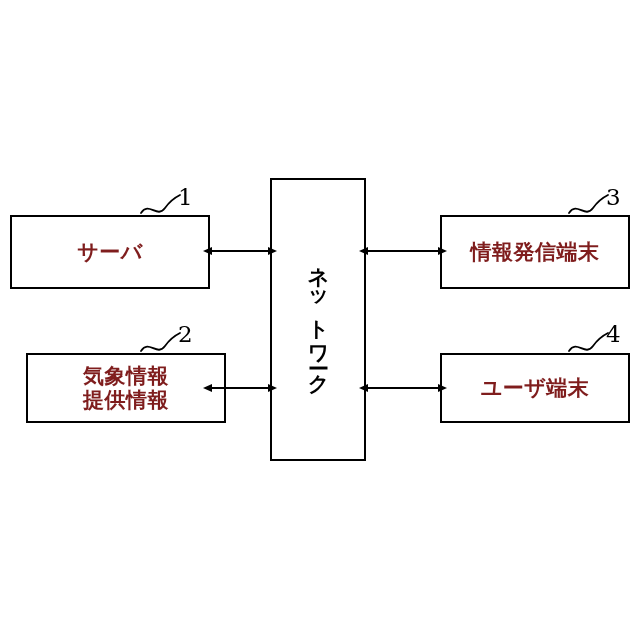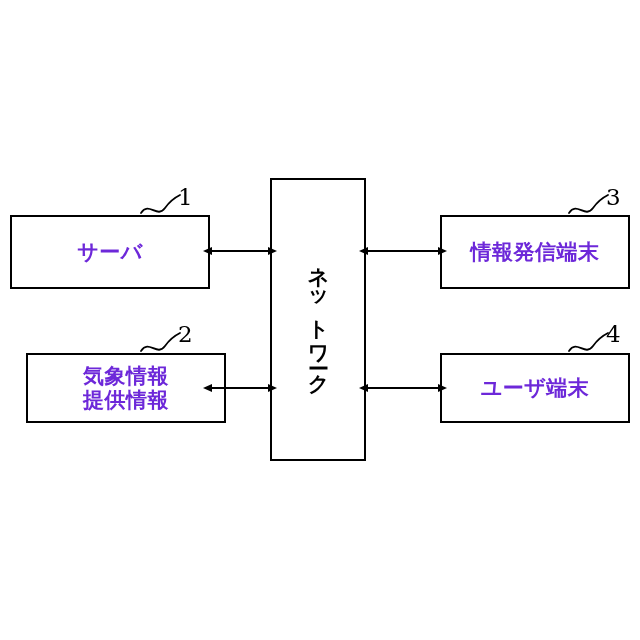--- a/index.html
+++ b/index.html
@@ -24,21 +24,21 @@
     background: #ffffff;
     display: flex;
     align-items: center;
     justify-content: center;
     text-align: center;
   }
   .node-label {
     font-family: "DejaVu Sans", "Liberation Sans", sans-serif;
     font-size: 21px;
     font-weight: 700;
-    color: #6d28d9;
+    color: #7f1d1d;
     line-height: 1.16;
     letter-spacing: 0.5px;
     white-space: pre-line;
   }
   #node-server      { left: 10px;  top: 215px; width: 200px; height: 74px; }
   #node-weather     { left: 26px;  top: 353px; width: 200px; height: 70px; }
   #node-network     { left: 270px; top: 178px; width: 96px;  height: 283px; }
   #node-sender      { left: 440px; top: 215px; width: 190px; height: 74px; }
   #node-user        { left: 440px; top: 353px; width: 190px; height: 70px; }
 

